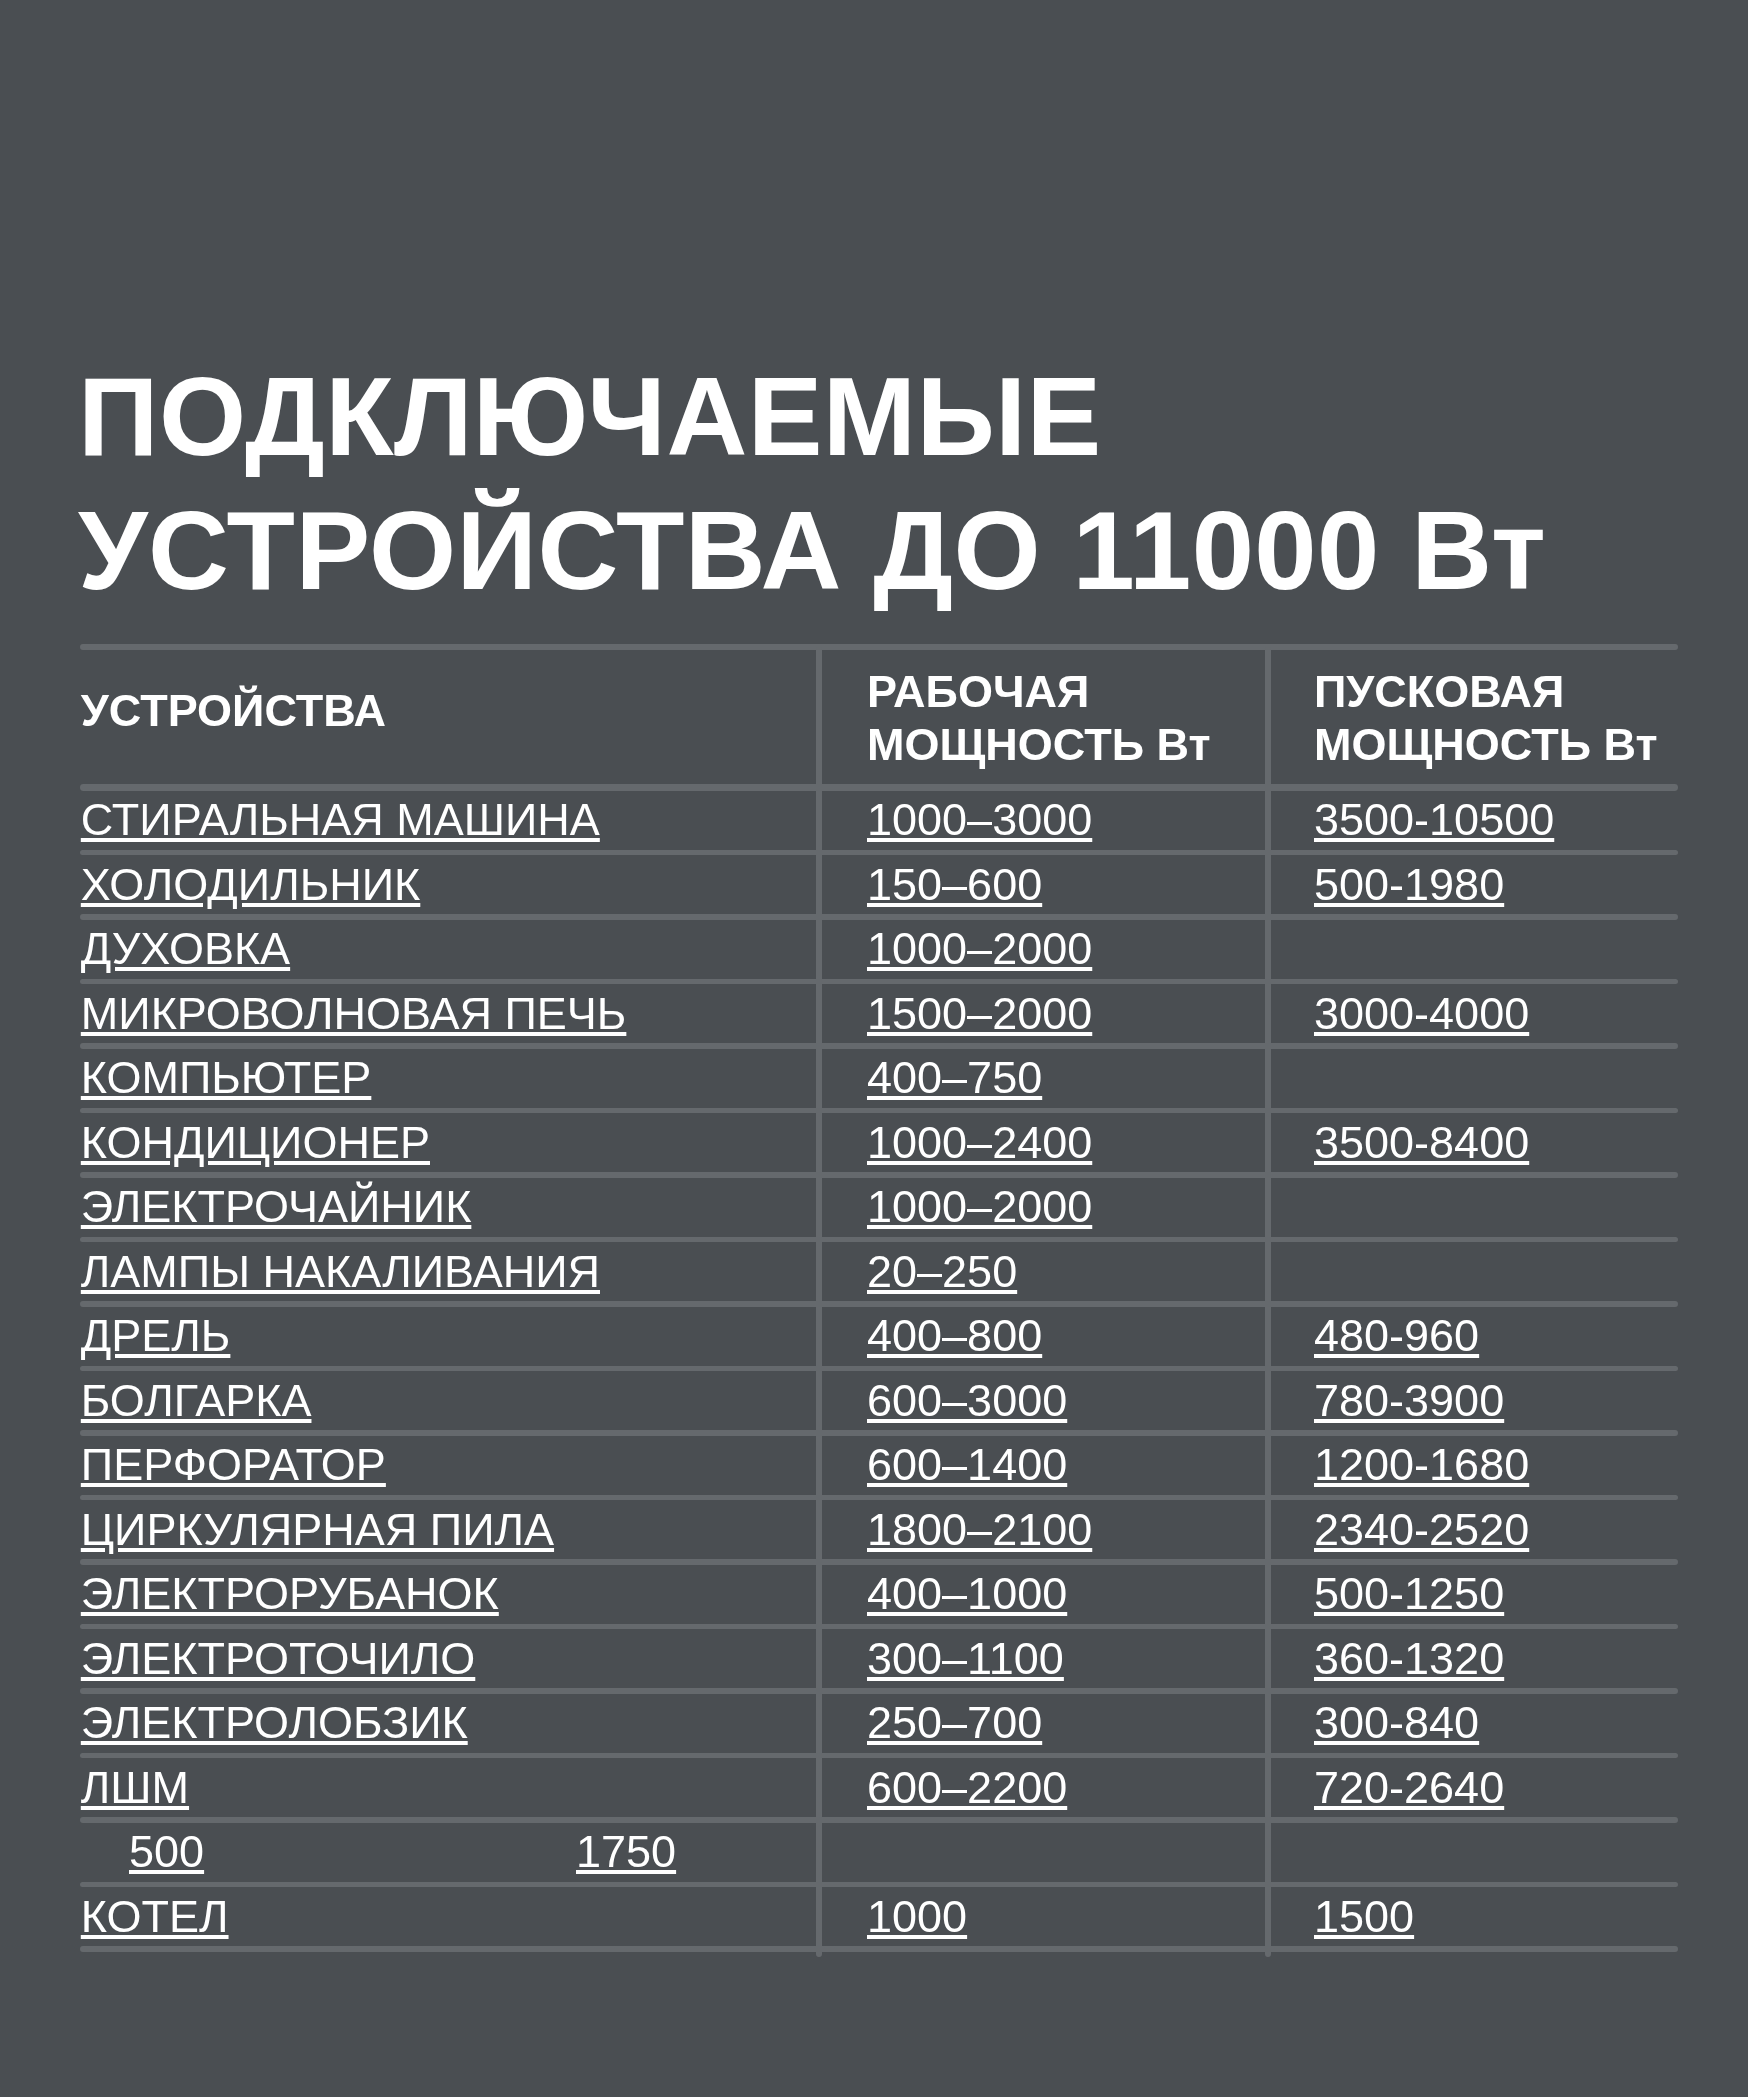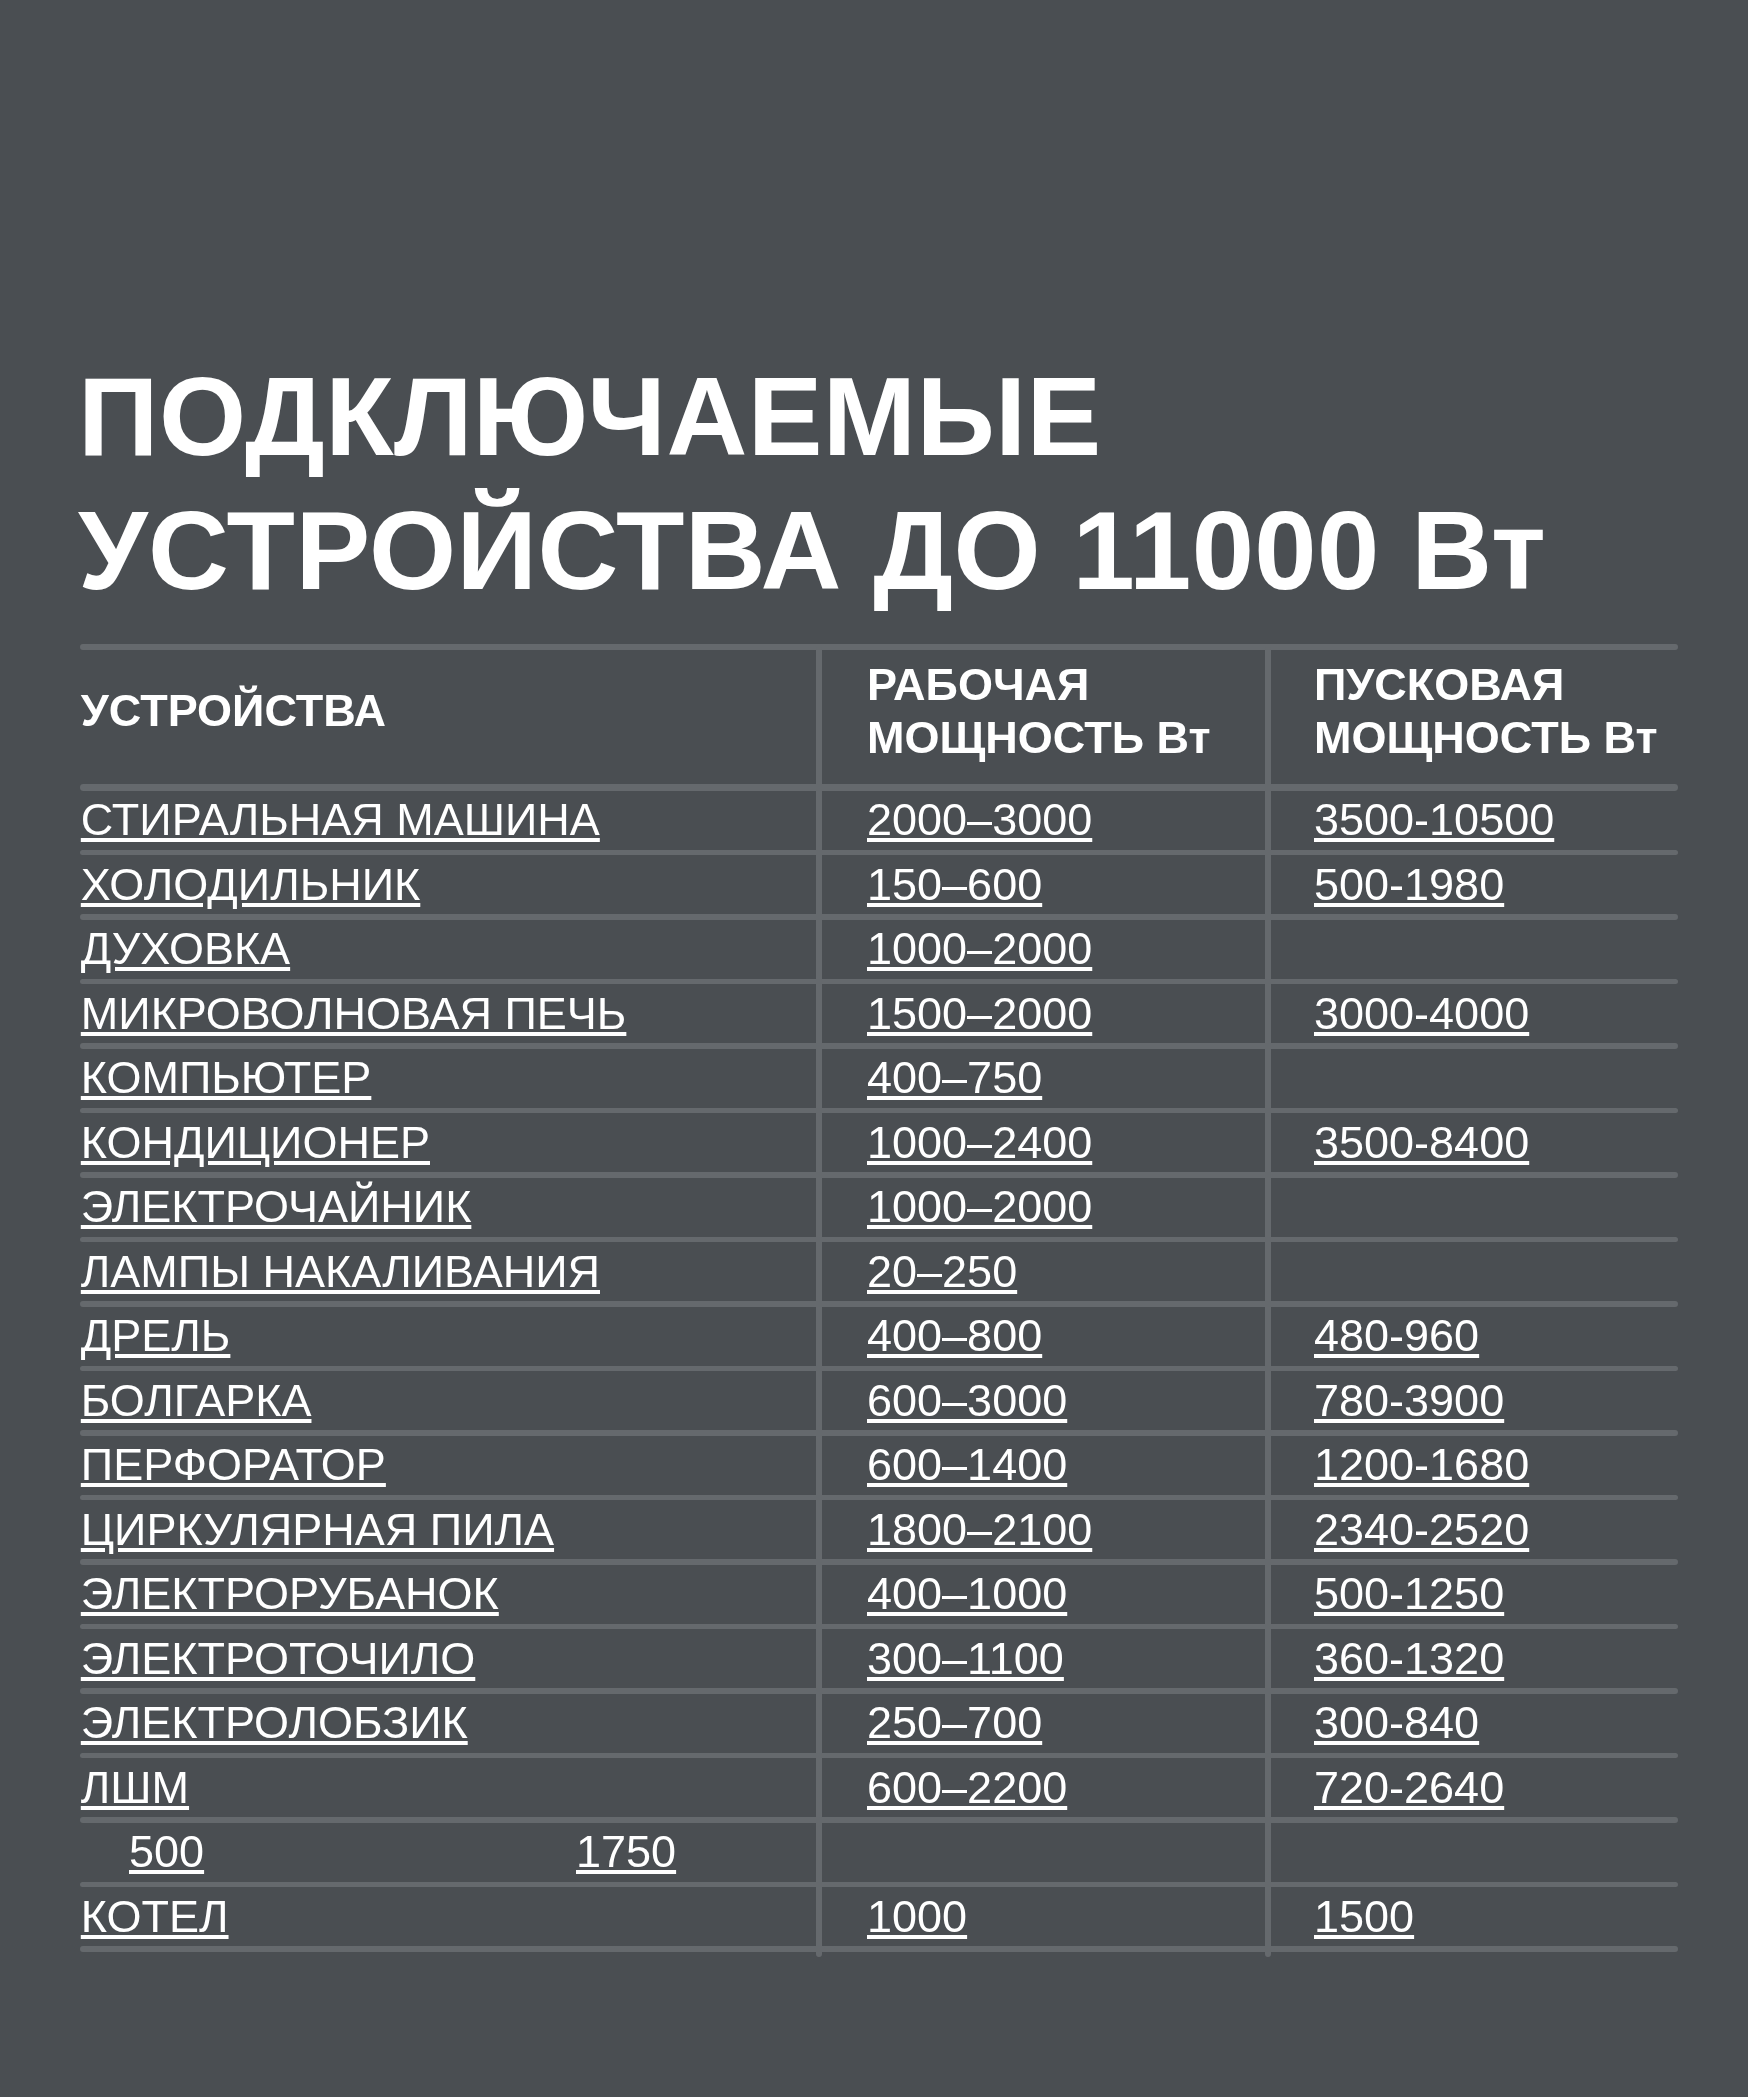--- a/index.html
+++ b/index.html
@@ -24,21 +24,21 @@
   .hline { height:5.5px; border-radius:2.9px; background:#65696d; }
   .hline.top { height:5.9px; }
   .hline.hsep { height:6.7px; border-radius:3.4px; }
 
   .head { display:flex; height:134px; font-weight:700; font-size:45px; line-height:53px; }
   .c { box-sizing:border-box; flex:none; }
   .c1 { width:738px; padding-left:0.8px; }
   .c2 { width:449px; padding-left:49px; }
   .c3 { width:411px;  padding-left:47px; }
   .head .c1 { padding-top:34px; }
-  .head .c2, .head .c3 { padding-top:8px; }
+  .head .c2, .head .c3 { padding-top:15px; }
   .head span { display:block; }
 
   .row { display:flex; height:59px; align-items:center; font-size:45px; font-weight:400;text-decoration:underline; }
 
   .vline {
     position:absolute; top:2.9px; width:5.5px; height:1310px;
     border-radius:2.9px; background:#65696d;
   }
   .v1 { left:736px; }
   .v2 { left:1185px; }
@@ -69,21 +69,21 @@
         <span>МОЩНОСТЬ Вт</span>
       </div>
     </div>
 
     <div class="hline hsep"></div>
 
     <div id="rows">
   <div>
     <div class="row">
       <div class="c c1">СТИРАЛЬНАЯ МАШИНА</div>
-      <div class="c c2">2000–3000</div>
+      <div class="c c2">1000–3000</div>
       <div class="c c3">3500-10500</div>
     </div>
     <div class="hline"></div>
   </div>
 
   <div>
     <div class="row">
       <div class="c c1">ХОЛОДИЛЬНИК</div>
       <div class="c c2">150–600</div>
       <div class="c c3">500-1980</div>

